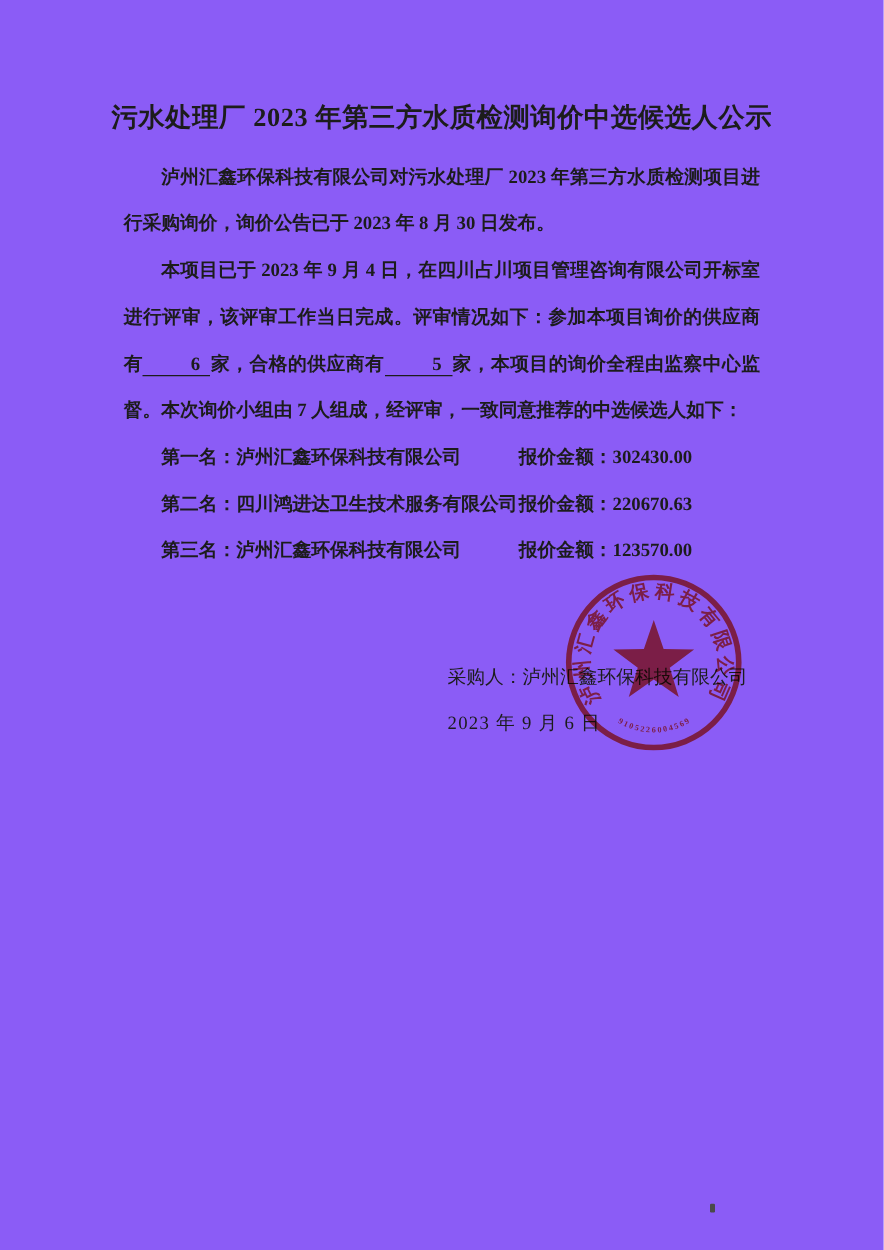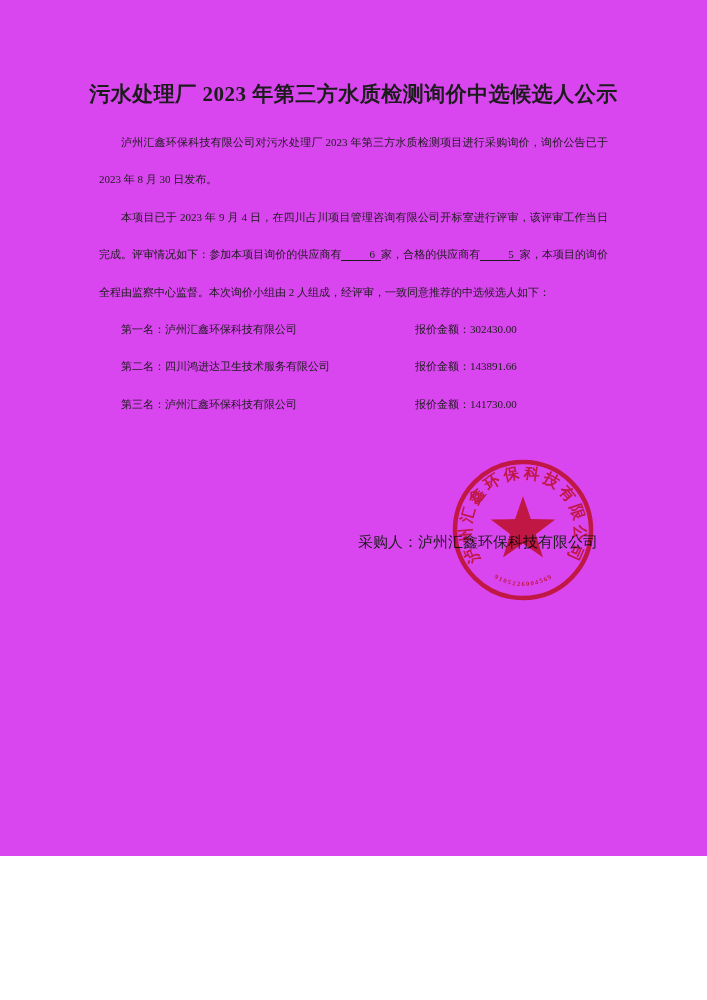--- a/index.html
+++ b/index.html
@@ -1,39 +1,39 @@
 <!DOCTYPE html>
 <html><head>
 <meta charset="utf-8">
 <style>
   html,body{margin:0;padding:0;}
   body{background:#ffffff;}
   .page{
     position:relative;
-    width:707px;height:856px;
-    background:#d946ef;
+    width:707px;height:1000px;
+    background:#8b5cf6;
     overflow:hidden;
     font-family:"Liberation Serif","DejaVu Serif",serif;
     color:#1c1c1c;
   }
   .title{
     position:absolute;
     top:80px;left:50px;right:50px;
     margin:0;
     text-align:center;
     font-size:21px;
     font-weight:bold;
     letter-spacing:0.5px;
   }
   .body-text{
     position:absolute;
     top:124px;left:99px;
     width:509px;
-    font-size:11px;
-    font-weight:normal;
+    font-size:15px;
+    font-weight:bold;
     line-height:37.4px;
   }
   .para{
     margin:0;
     text-indent:2em;
     text-align:justify;
   }
   .num-blank{
     display:inline-block;
     padding:0 .55em;
@@ -82,41 +82,42 @@
 </head>
 <body>
 
 <div class="page">
 
   <h1 class="title">污水处理厂 2023 年第三方水质检测询价中选候选人公示</h1>
 
   <div class="body-text">
     <p class="para">泸州汇鑫环保科技有限公司对污水处理厂 2023 年第三方水质检测项目进行采购询价，询价公告已于 2023 年 8 月 30 日发布。</p>
 
-    <p class="para"><span>本项目已于 2023 年 9 月 4 日，在四川占川项目管理咨询有限公司开标室进行评审，该评审工作当日完成。评审情况如下：参加本项目询价的供应商有</span><span class="num-blank">6</span><span>家，合格的供应商有</span><span class="num-blank">5</span><span>家，本项目的询价全程由监察中心监督。本次询价小组由 2 人组成，经评审，一致同意推荐的中选候选人如下：</span></p>
+    <p class="para"><span>本项目已于 2023 年 9 月 4 日，在四川占川项目管理咨询有限公司开标室进行评审，该评审工作当日完成。评审情况如下：参加本项目询价的供应商有</span><span class="num-blank">6</span><span>家，合格的供应商有</span><span class="num-blank">5</span><span>家，本项目的询价全程由监察中心监督。本次询价小组由 7 人组成，经评审，一致同意推荐的中选候选人如下：</span></p>
 
     <div class="candidate-row">
       <span>第一名：</span><span>泸州汇鑫环保科技有限公司</span>
       <span class="price-cell"><span>报价金额：</span><span>302430.00</span></span>
     </div>
 
     <div class="candidate-row">
       <span>第二名：</span><span>四川鸿进达卫生技术服务有限公司</span>
-      <span class="price-cell"><span>报价金额：</span><span>143891.66</span></span>
+      <span class="price-cell"><span>报价金额：</span><span>220670.63</span></span>
     </div>
 
     <div class="candidate-row">
       <span>第三名：</span><span>泸州汇鑫环保科技有限公司</span>
-      <span class="price-cell"><span>报价金额：</span><span>141730.00</span></span>
+      <span class="price-cell"><span>报价金额：</span><span>123570.00</span></span>
     </div>
 
   </div>
 
   <div class="signature">
     <div><span>采购人：</span><span>泸州汇鑫环保科技有限公司</span></div>
+    <div class="sig-date">2023 年 9 月  6 日</div>
   </div>
 
   <div class="stamp">
     <svg width="150" height="150" viewBox="0 0 150 150" xmlns="http://www.w3.org/2000/svg">
       <defs>
         <path id="seal-top-arc" d="M 32.4,104.8 A 52,52 0 1 1 117.6,104.8" fill="none"></path>
         <path id="seal-bottom-arc" d="M 42.9,120.9 A 56,56 0 0 0 107.1,120.9" fill="none"></path>
       </defs>
       <circle cx="75" cy="75" r="68" fill="none" stroke="#de3a30" stroke-width="4.5"></circle>
       <polygon points="75,41 82.9,64.1 107.3,64.5 87.8,79.2 95,102.5 75,88.5 55,102.5 62.2,79.2 42.7,64.5 67.1,64.1" fill="#de3a30"></polygon>

